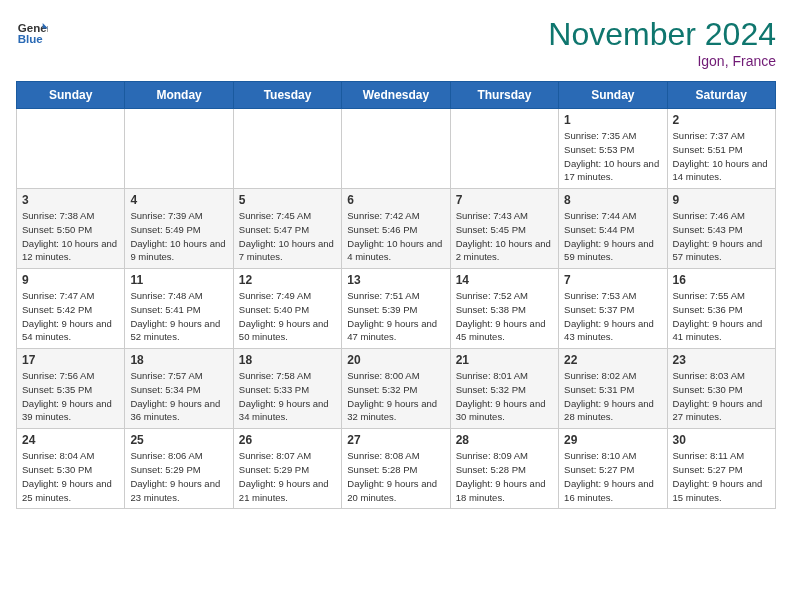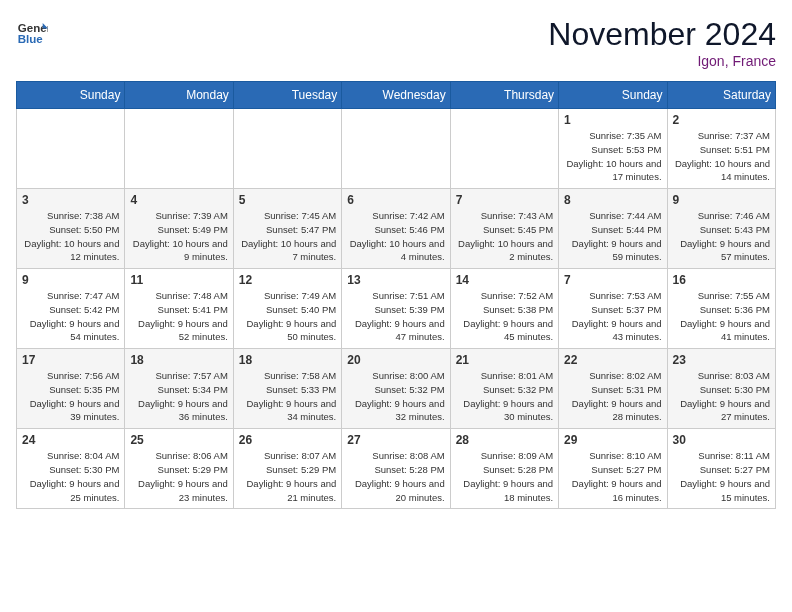--- a/index.html
+++ b/index.html
@@ -24,38 +24,38 @@
     .logo-icon {
       width: 32px;
       height: 32px;
     }
     .title-block {
       text-align: right;
     }
     .month-title {
       font-size: 32px;
       font-weight: normal;
-      color: #0f172a;
+      color: #0f766e;
     }
     .location {
       font-size: 14px;
       color: #701a75;
     }
     table {
       width: 100%;
       border-collapse: collapse;
       table-layout: fixed;
     }
     th {
       background: #2a6ab5;
       color: #fff;
       font-size: 12px;
-      font-weight: normal;
+      font-weight: bold;
       padding: 6px 4px;
-      text-align: right;
+      text-align: center;
       border: 1px solid #1a5a9f;
     }
     td {
       border: 1px solid #ccc;
       vertical-align: top;
       padding: 4px 5px;
       font-size: 10px;
       color: #333;
       min-height: 80px;
       height: 80px;
@@ -66,21 +66,20 @@
     .day-num {
       font-size: 12px;
       font-weight: bold;
       display: block;
       margin-bottom: 2px;
     }
     .day-info {
       font-size: 9.5px;
       line-height: 1.45;
       color: #333;
-      text-align: right;
     }
     tr:nth-child(odd) td:not(.empty) {
     }
     tr.week-row td {
       background: #fff;
     }
     tr.week-row-alt td {
       background: #f5f5f5;
     }
   </style>

